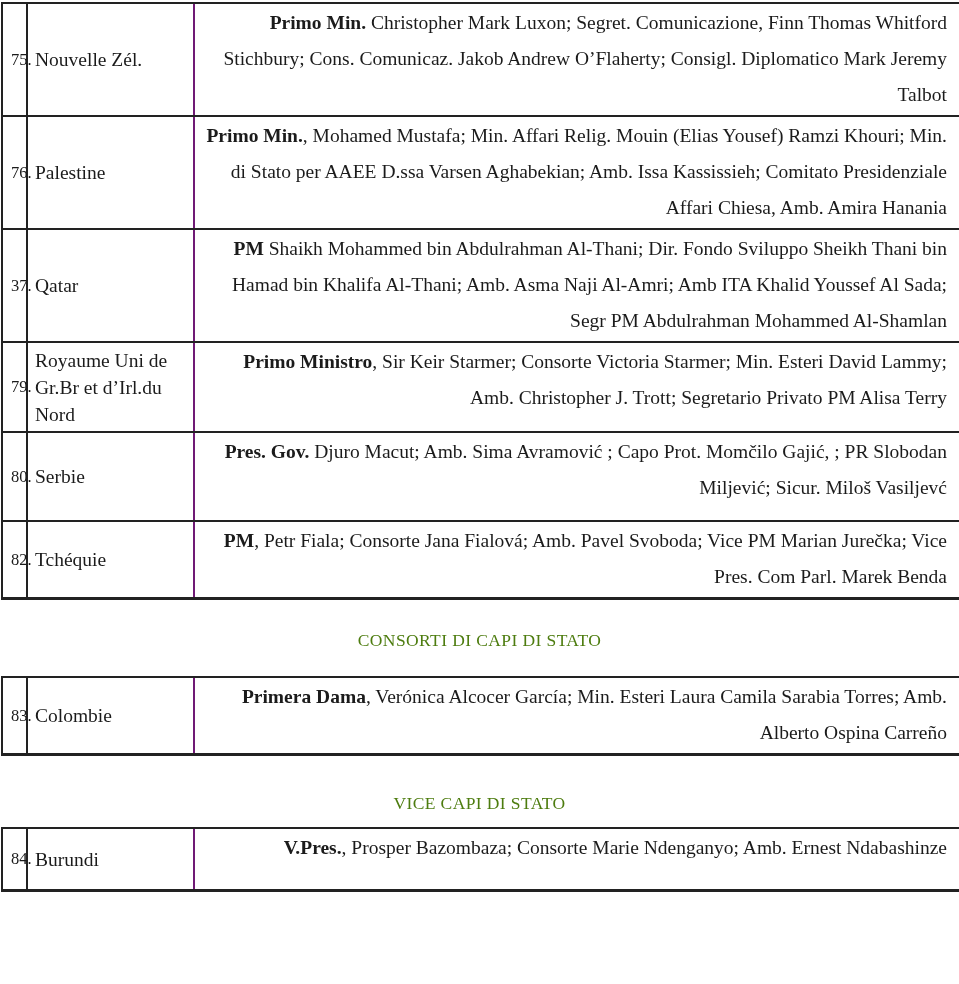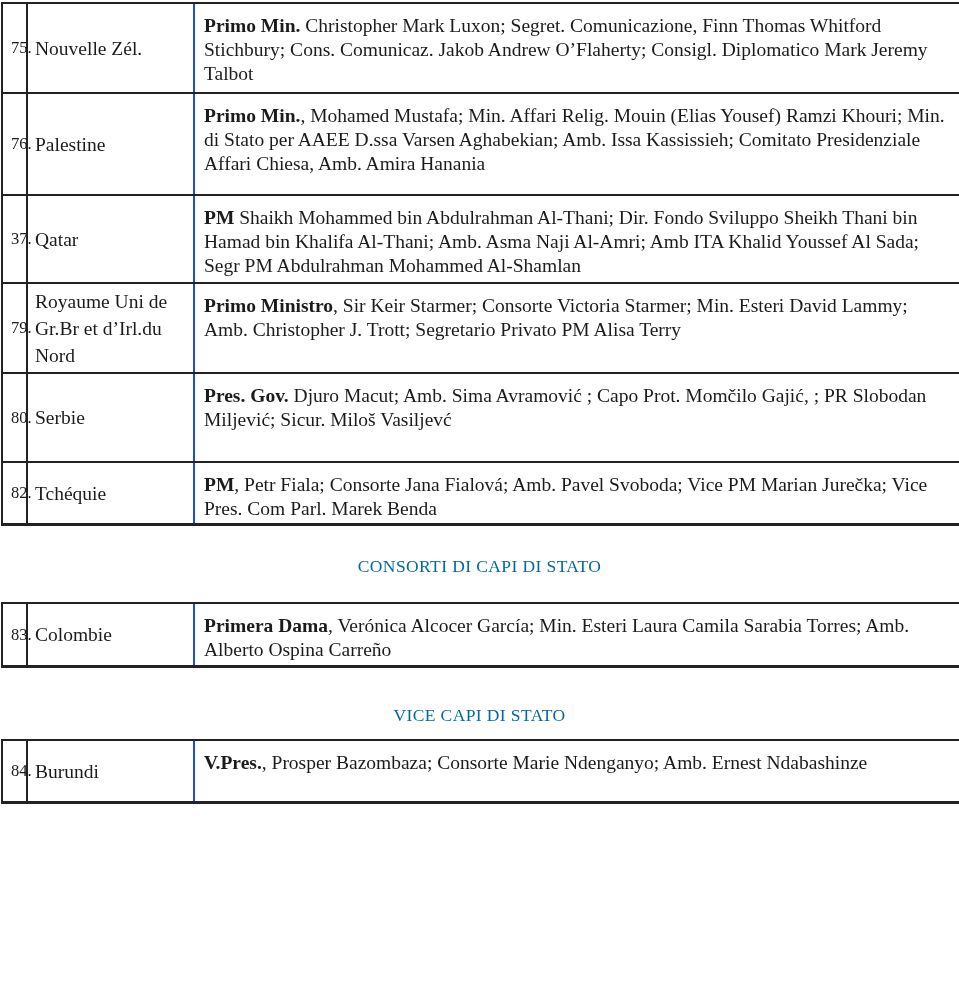--- a/index.html
+++ b/index.html
@@ -58,53 +58,54 @@
     border-right: 2px solid #222;
     display: flex;
     align-items: center;
     padding-left: 8px;
     font-size: 16.5px;
     flex-shrink: 0;
   }
   .cell-country {
     width: 167px;
     box-sizing: border-box;
-    border-right: 2px solid #1d4ed8;
+    border-right: 2px solid #701a75;
     display: flex;
     align-items: center;
     padding: 2px 4px 2px 7px;
     font-size: 19.5px;
     line-height: 27px;
     flex-shrink: 0;
   }
   .cell-desc {
     flex: 1;
     box-sizing: border-box;
-    padding: 10px 12px 2px 9px;
+    padding: 1px 12px 2px 9px;
     font-size: 19.5px;
-    line-height: 24px;
+    line-height: 36px;
+    text-align: right;
   }
   .cell-desc .role { font-weight: bold; }
 
   
   .h90  { min-height: 90px; }
   .h102 { min-height: 102px; }
   .h58  { min-height: 58px; }
   .h88  { min-height: 88px; }
   .h89  { min-height: 89px; }
   .h67  { min-height: 67px; }
   .h60  { min-height: 60px; }  
   .h61  { min-height: 61px; }
 
   .section-heading {
     text-align: center;
     font-size: 17.5px;
     line-height: 20px;
     letter-spacing: 0.4px;
-    color: #0369a1;
+    color: #4d7c0f;
   }
   .sh-consorti { margin: 30px 0 26px 0; }
   .sh-vice     { margin: 37px 0 14px 0; }
 </style>
 </head>
 <body>
 
 <div class="page">
 
   <div class="top-sliver">

